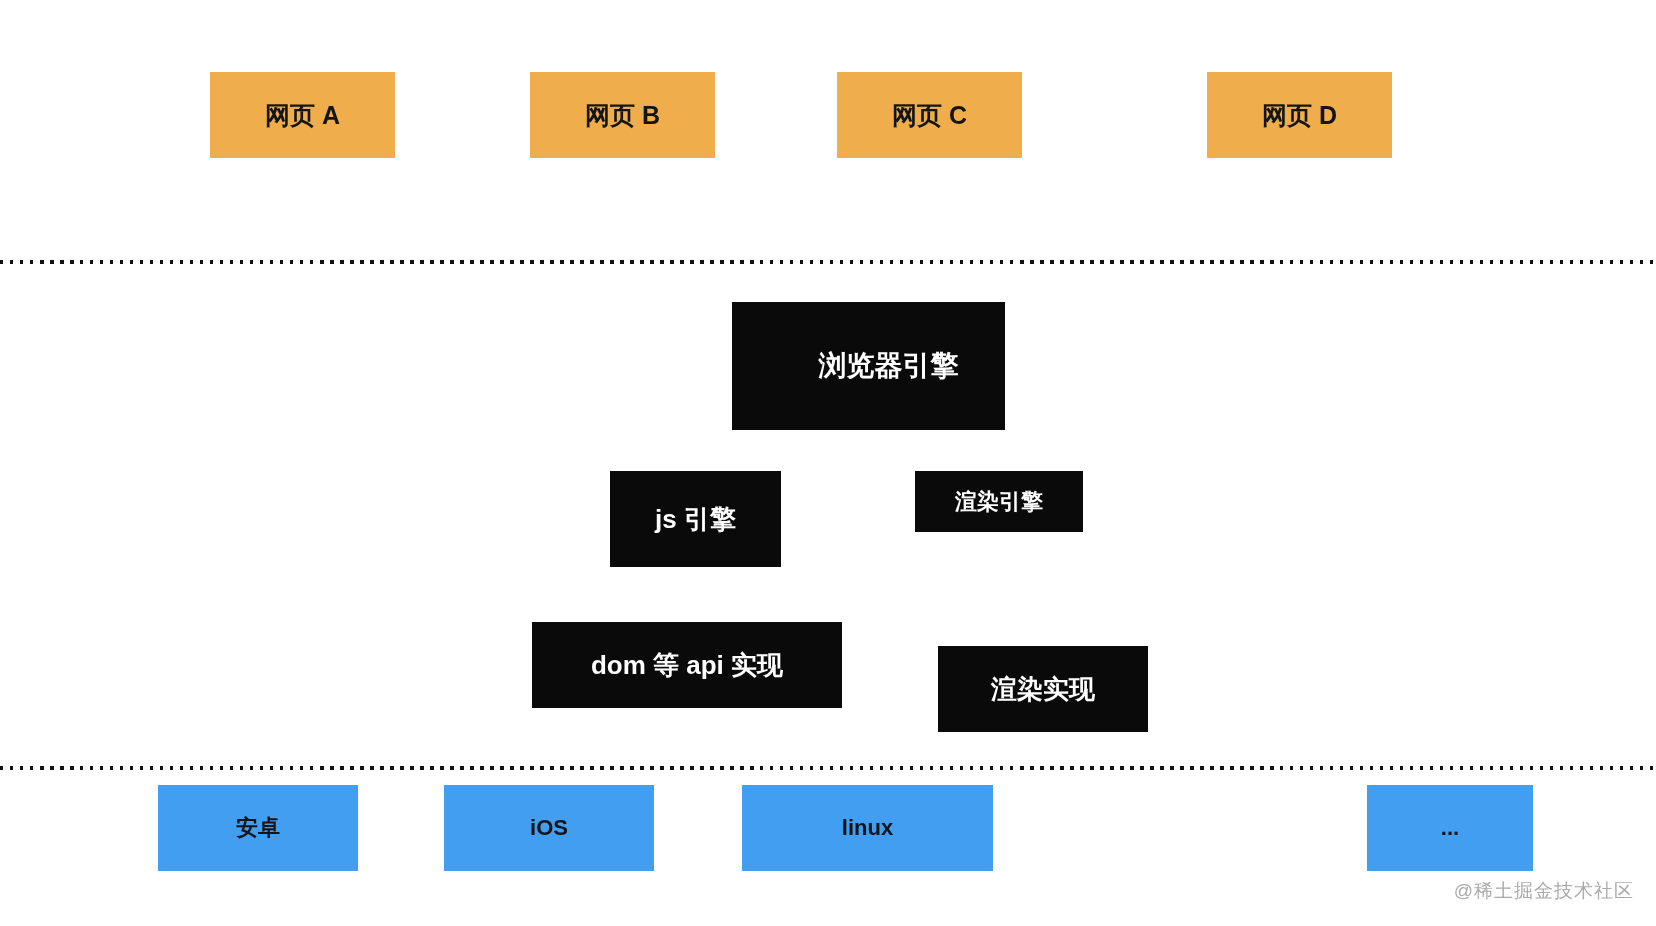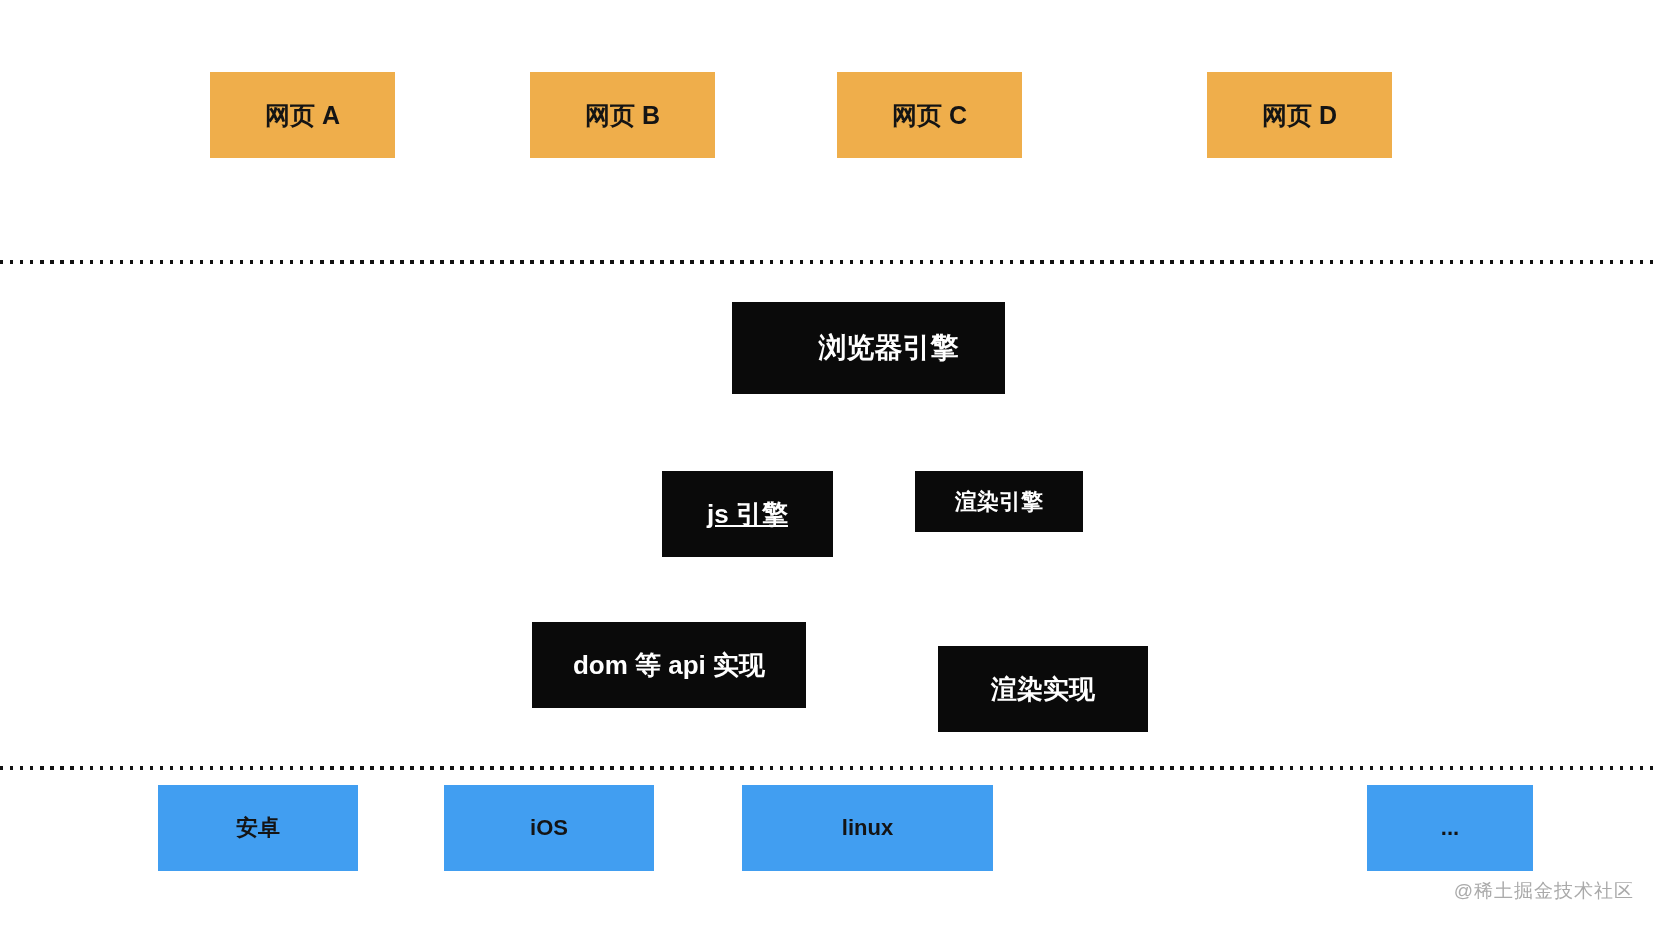--- a/index.html
+++ b/index.html
@@ -55,35 +55,34 @@
   }
   #separator-top { top: 260px; }
   #separator-bottom { top: 766px; }
 
   
   .engine {
     background: var(--engine-box, #0a0a0a);
     color: var(--engine-text, #ffffff);
   }
   #browser-engine {
-    left: 732px; top: 302px; width: 273px; height: 92px;
+    left: 732px; top: 302px; width: 273px; height: 128px;
     font-size: 28px;
     padding-left: 40px;
   }
   #js-engine {
-    left: 662px; top: 471px; width: 171px; height: 86px;
+    left: 610px; top: 471px; width: 171px; height: 96px;
     font-size: 26px;
-    text-decoration: underline;
   }
   #render-engine {
     left: 915px; top: 471px; width: 168px; height: 61px;
     font-size: 22px;
   }
   #dom-api-impl {
-    left: 532px; top: 622px; width: 274px; height: 86px;
+    left: 532px; top: 622px; width: 310px; height: 86px;
     font-size: 26px;
   }
   #render-impl {
     left: 938px; top: 646px; width: 210px; height: 86px;
     font-size: 26px;
   }
 
   
   .platform {
     background: var(--platform-box, #419ef1);

